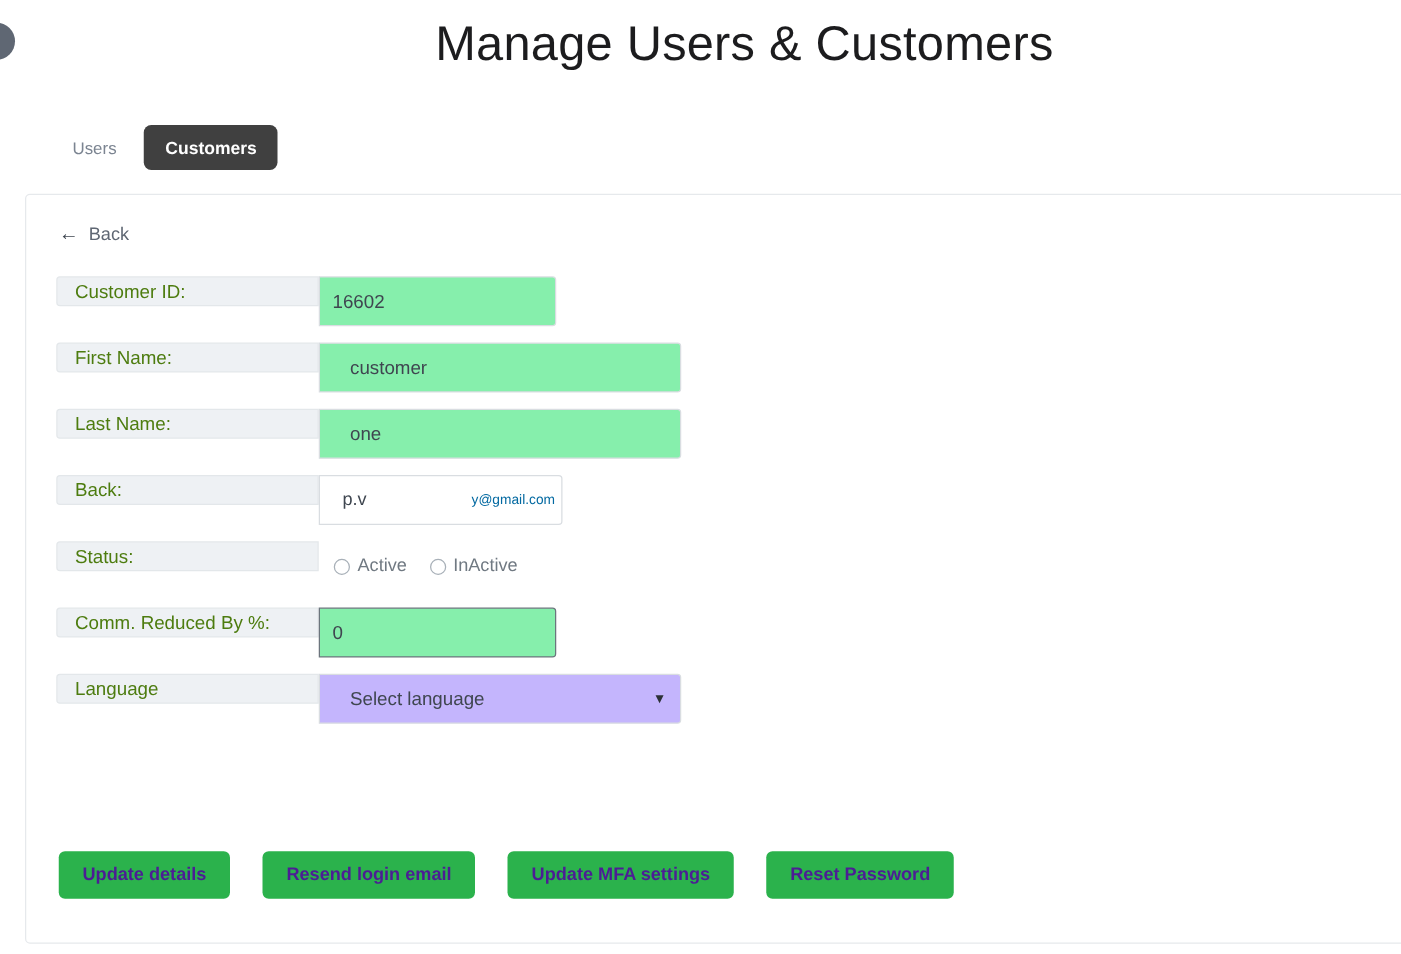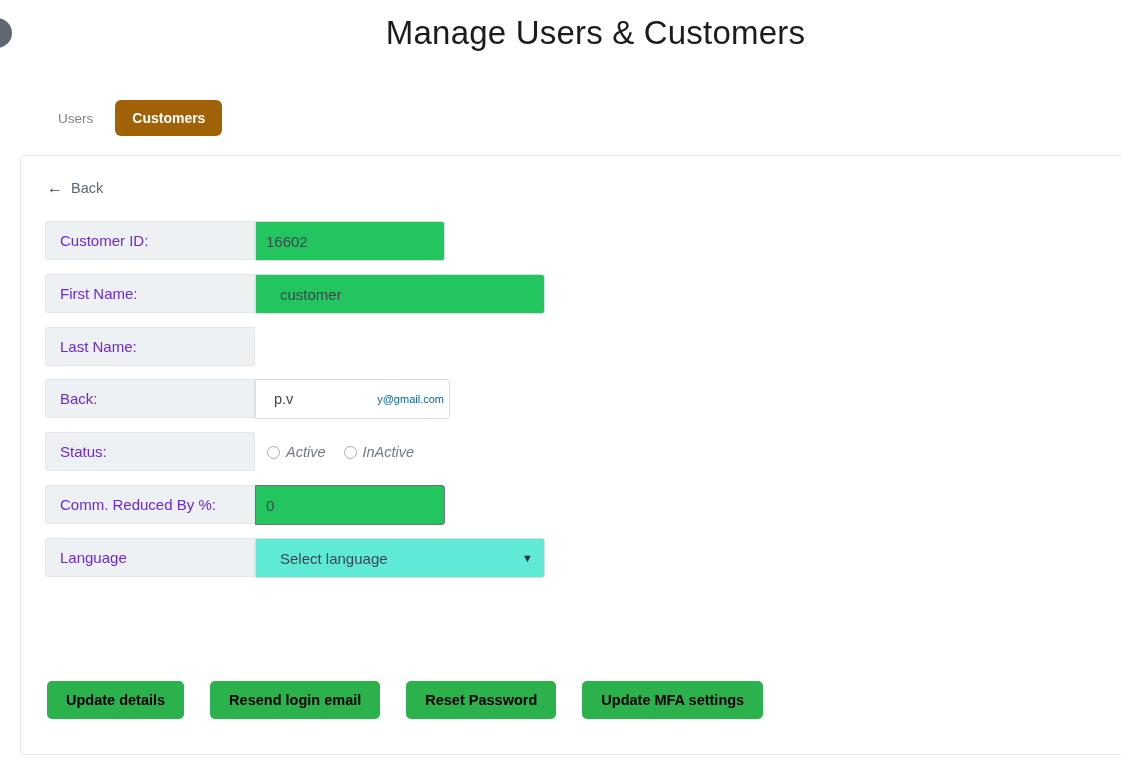--- a/index.html
+++ b/index.html
@@ -18,21 +18,21 @@
     width: 30px; height: 30px;
     border-radius: 50%;
     background: #5f6773;
   }
 
   
   .page-title {
     position: absolute;
     left: 0; right: 0; top: 14px;
     text-align: center;
-    font-size: 33px;
+    font-size: 39px;
     font-weight: 400;
     letter-spacing: 0.2px;
     color: #1c1c1e;
     padding-left: 70px;
   }
 
   
   .tabs {
     position: absolute;
     left: 44px; top: 100px;
@@ -46,21 +46,21 @@
     color: #7b8491;
     padding: 9px 14px;
     border-radius: 6px;
     background: transparent;
     border: none;
     cursor: pointer;
     font-family: "Liberation Sans", sans-serif;
     white-space: nowrap;
   }
   .tab.active {
-    background: #a16207;
+    background: #404040;
     color: #ffffff;
     font-weight: 700;
     padding: 10px 17px;
     font-size: 14px;
   }
 
   
   .card {
     position: absolute;
     left: 20px; top: 155px;
@@ -101,30 +101,30 @@
   }
   .lbl {
     width: 210px;
     background: #eef1f4;
     border: 1px solid #e3e7ea;
     border-radius: 3px 0 0 3px;
     display: flex;
     align-items: center;
     padding-left: 14px;
     font-size: 15px;
-    color: #6d28d9;
-    height: 39px;
+    color: #4d7c0f;
+    height: 24px;
     white-space: nowrap;
   }
   .fld {
     height: 40px;
     border: 1px solid #d9dde1;
     border-left: 1px solid #d9dde1;
     border-radius: 0 3px 3px 0;
-    background: #22c55e;
+    background: #86efac;
     font-size: 15px;
     color: #3f4650;
     padding: 0 10px;
     font-family: "Liberation Sans", sans-serif;
     outline: none;
   }
   .fld.w-narrow { width: 190px; }
   .fld.w-wide { width: 290px; padding-left: 24px; }
   .fld.focused { border: 1px solid #6c757d; }
 
@@ -149,21 +149,20 @@
     font-size: 11px; color: #0369a1;
   }
 
   
   .status-row .radios {
     display: flex;
     align-items: center;
     gap: 18px;
     padding-left: 12px;
     height: 40px;
-    font-style: italic;
   }
   .radio-opt {
     display: flex;
     align-items: center;
     gap: 6px;
     font-size: 14.5px;
     color: #707982;
     cursor: pointer;
   }
   .radio-dot {
@@ -176,21 +175,21 @@
 
   
   .sel-wrap {
     position: relative;
     width: 290px; height: 40px;
   }
   .sel {
     width: 290px; height: 40px;
     border: 1px solid #d9dde1;
     border-radius: 0 3px 3px 0;
-    background: #5eead4;
+    background: #c4b5fd;
     font-size: 15px;
     color: #3f4650;
     padding-left: 24px;
     padding-right: 30px;
     font-family: "Liberation Sans", sans-serif;
     appearance: none;
     -webkit-appearance: none;
     outline: none;
     cursor: pointer;
   }
@@ -206,21 +205,21 @@
 
   
   .btn-row {
     position: absolute;
     left: 26px; top: 525px;
     display: flex;
     gap: 26px;
   }
   .btn {
     background: #2bb24c;
-    color: #000000;
+    color: #4c1d95;
     border: none;
     border-radius: 5px;
     font-size: 14.5px;
     font-weight: 700;
     padding: 11px 19px;
     cursor: pointer;
     font-family: "Liberation Sans", sans-serif;
     white-space: nowrap;
   }
 </style>
@@ -250,20 +249,21 @@
       <input class="fld w-narrow" value="16602" style="">
     </div>
 
     <div class="row">
       <div class="lbl">First Name:</div>
       <input class="fld w-wide" value="customer" style="">
     </div>
 
     <div class="row">
       <div class="lbl">Last Name:</div>
+      <input class="fld w-wide" value="one" style="">
     </div>
 
     <div class="row">
       <div class="lbl">Back:</div>
       <div class="email-wrap">
         <span class="email-a">p.v</span>
         <span class="email-b">y@gmail.com</span>
       </div>
     </div>
 
@@ -295,17 +295,17 @@
         </select>
         <span class="sel-arrow">▼</span>
       </div>
     </div>
 
   </div>
 
   <div class="btn-row">
     <button class="btn">Update details</button>
     <button class="btn">Resend login email</button>
+    <button class="btn">Update MFA settings</button>
     <button class="btn">Reset Password</button>
-    <button class="btn">Update MFA settings</button>
   </div>
 
 </div>
 
 </body></html>

